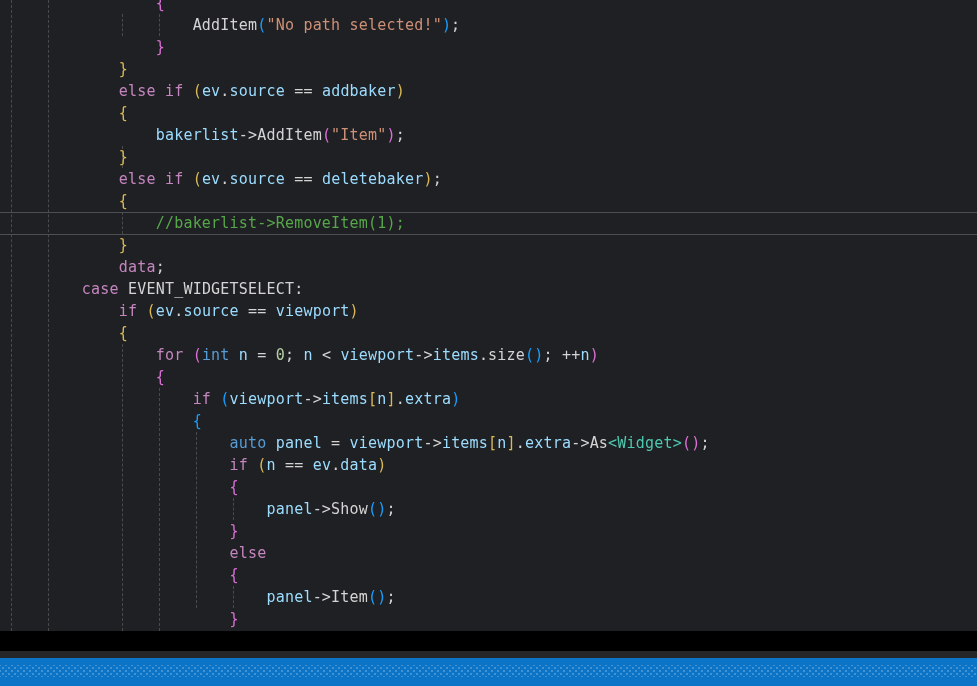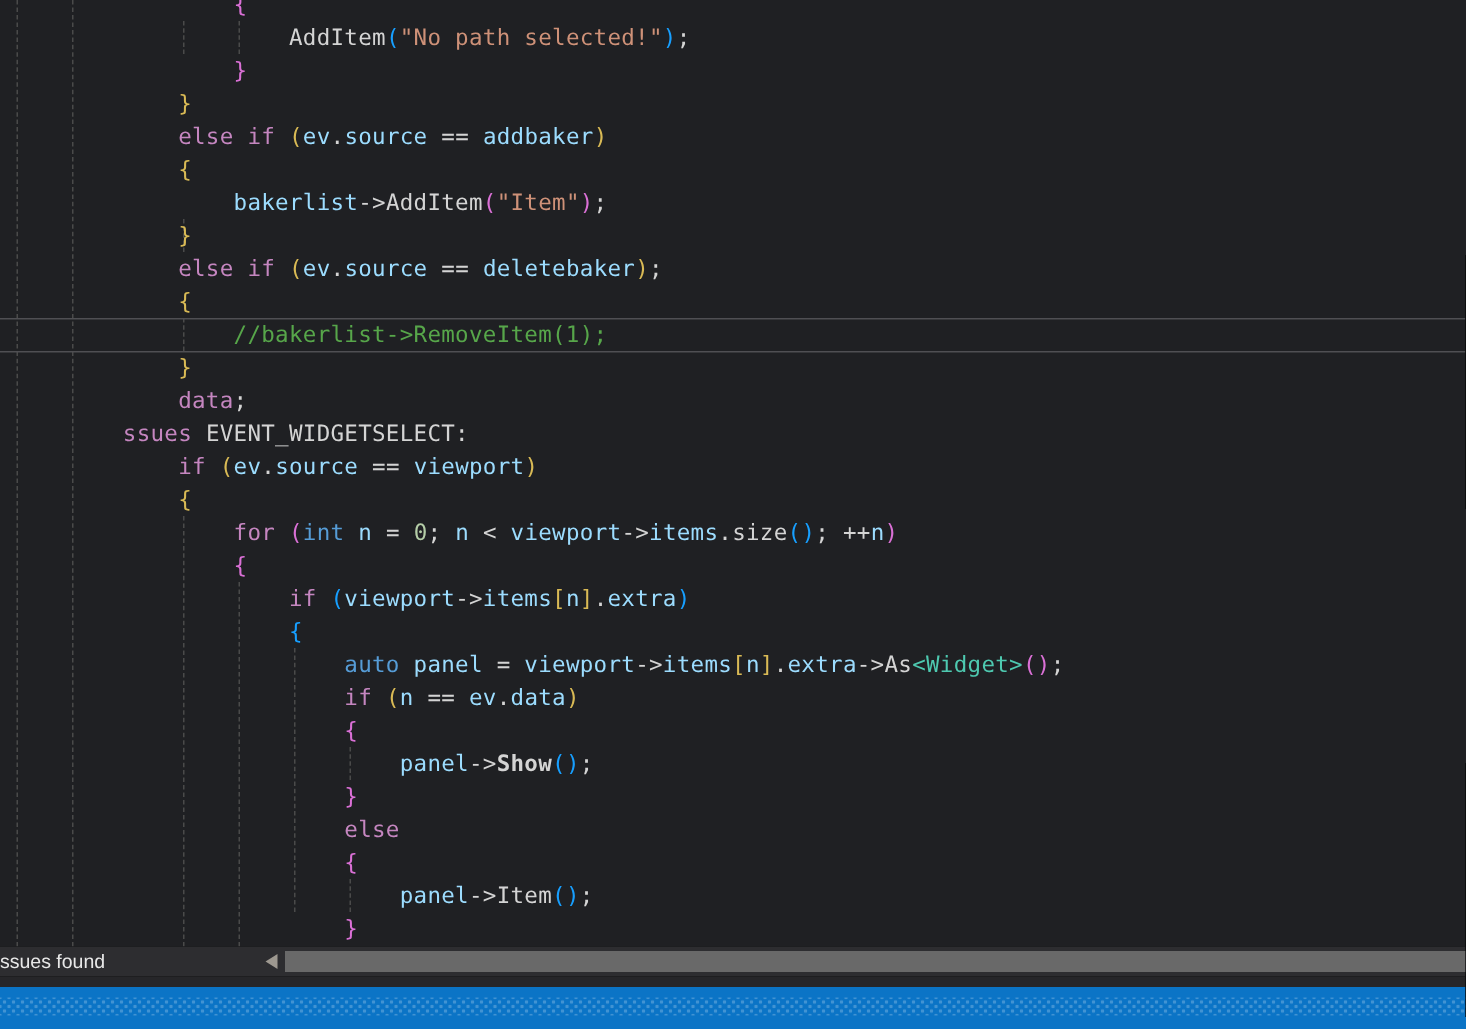--- a/index.html
+++ b/index.html
@@ -43,55 +43,50 @@
         <div class="line"><span>            </span><span style="color: rgb(217, 186, 85);">}</span></div>
         <div class="line"><span>            </span><span style="color: rgb(197, 134, 192);">else</span><span style="color: rgb(212, 212, 212);"> </span><span style="color: rgb(197, 134, 192);">if</span><span style="color: rgb(212, 212, 212);"> </span><span style="color: rgb(217, 186, 85);">(</span><span style="color: rgb(156, 220, 254);">ev</span><span style="color: rgb(212, 212, 212);">.</span><span style="color: rgb(156, 220, 254);">source</span><span style="color: rgb(212, 212, 212);"> == </span><span style="color: rgb(156, 220, 254);">addbaker</span><span style="color: rgb(217, 186, 85);">)</span></div>
         <div class="line"><span>            </span><span style="color: rgb(217, 186, 85);">{</span></div>
         <div class="line"><span>                </span><span style="color: rgb(156, 220, 254);">bakerlist</span><span style="color: rgb(212, 212, 212);">-&gt;</span><span style="color: rgb(212, 212, 212);">AddItem</span><span style="color: rgb(218, 112, 214);">(</span><span style="color: rgb(206, 145, 120);">"Item"</span><span style="color: rgb(218, 112, 214);">)</span><span style="color: rgb(212, 212, 212);">;</span></div>
         <div class="line"><span>            </span><span style="color: rgb(217, 186, 85);">}</span></div>
         <div class="line"><span>            </span><span style="color: rgb(197, 134, 192);">else</span><span style="color: rgb(212, 212, 212);"> </span><span style="color: rgb(197, 134, 192);">if</span><span style="color: rgb(212, 212, 212);"> </span><span style="color: rgb(217, 186, 85);">(</span><span style="color: rgb(156, 220, 254);">ev</span><span style="color: rgb(212, 212, 212);">.</span><span style="color: rgb(156, 220, 254);">source</span><span style="color: rgb(212, 212, 212);"> == </span><span style="color: rgb(156, 220, 254);">deletebaker</span><span style="color: rgb(217, 186, 85);">)</span><span style="color: rgb(212, 212, 212);">;</span></div>
         <div class="line"><span>            </span><span style="color: rgb(217, 186, 85);">{</span></div>
         <div class="line"><span>                </span><span style="color: rgb(87, 166, 74);">//bakerlist-&gt;RemoveItem(1);</span></div>
         <div class="line"><span>            </span><span style="color: rgb(217, 186, 85);">}</span></div>
         <div class="line"><span>            </span><span style="color: rgb(197, 134, 192);">data</span><span style="color: rgb(212, 212, 212);">;</span></div>
-        <div class="line"><span>        </span><span style="color: rgb(197, 134, 192);">ssues</span><span style="color: rgb(212, 212, 212);"> </span><span style="color: rgb(212, 212, 212);">EVENT_WIDGETSELECT</span><span style="color: rgb(212, 212, 212);">:</span></div>
+        <div class="line"><span>        </span><span style="color: rgb(197, 134, 192);">case</span><span style="color: rgb(212, 212, 212);"> </span><span style="color: rgb(212, 212, 212);">EVENT_WIDGETSELECT</span><span style="color: rgb(212, 212, 212);">:</span></div>
         <div class="line"><span>            </span><span style="color: rgb(197, 134, 192);">if</span><span style="color: rgb(212, 212, 212);"> </span><span style="color: rgb(217, 186, 85);">(</span><span style="color: rgb(156, 220, 254);">ev</span><span style="color: rgb(212, 212, 212);">.</span><span style="color: rgb(156, 220, 254);">source</span><span style="color: rgb(212, 212, 212);"> == </span><span style="color: rgb(156, 220, 254);">viewport</span><span style="color: rgb(217, 186, 85);">)</span></div>
         <div class="line"><span>            </span><span style="color: rgb(217, 186, 85);">{</span></div>
         <div class="line"><span>                </span><span style="color: rgb(197, 134, 192);">for</span><span style="color: rgb(212, 212, 212);"> </span><span style="color: rgb(218, 112, 214);">(</span><span style="color: rgb(86, 156, 214);">int</span><span style="color: rgb(212, 212, 212);"> </span><span style="color: rgb(156, 220, 254);">n</span><span style="color: rgb(212, 212, 212);"> = </span><span style="color: rgb(181, 206, 168);">0</span><span style="color: rgb(212, 212, 212);">; </span><span style="color: rgb(156, 220, 254);">n</span><span style="color: rgb(212, 212, 212);"> &lt; </span><span style="color: rgb(156, 220, 254);">viewport</span><span style="color: rgb(212, 212, 212);">-&gt;</span><span style="color: rgb(156, 220, 254);">items</span><span style="color: rgb(212, 212, 212);">.</span><span style="color: rgb(212, 212, 212);">size</span><span style="color: rgb(23, 159, 255);">(</span><span style="color: rgb(23, 159, 255);">)</span><span style="color: rgb(212, 212, 212);">; </span><span style="color: rgb(212, 212, 212);">++</span><span style="color: rgb(156, 220, 254);">n</span><span style="color: rgb(218, 112, 214);">)</span></div>
         <div class="line"><span>                </span><span style="color: rgb(218, 112, 214);">{</span></div>
         <div class="line"><span>                    </span><span style="color: rgb(197, 134, 192);">if</span><span style="color: rgb(212, 212, 212);"> </span><span style="color: rgb(23, 159, 255);">(</span><span style="color: rgb(156, 220, 254);">viewport</span><span style="color: rgb(212, 212, 212);">-&gt;</span><span style="color: rgb(156, 220, 254);">items</span><span style="color: rgb(217, 186, 85);">[</span><span style="color: rgb(156, 220, 254);">n</span><span style="color: rgb(217, 186, 85);">]</span><span style="color: rgb(212, 212, 212);">.</span><span style="color: rgb(156, 220, 254);">extra</span><span style="color: rgb(23, 159, 255);">)</span></div>
         <div class="line"><span>                    </span><span style="color: rgb(23, 159, 255);">{</span></div>
         <div class="line"><span>                        </span><span style="color: rgb(86, 156, 214);">auto</span><span style="color: rgb(212, 212, 212);"> </span><span style="color: rgb(156, 220, 254);">panel</span><span style="color: rgb(212, 212, 212);"> = </span><span style="color: rgb(156, 220, 254);">viewport</span><span style="color: rgb(212, 212, 212);">-&gt;</span><span style="color: rgb(156, 220, 254);">items</span><span style="color: rgb(217, 186, 85);">[</span><span style="color: rgb(156, 220, 254);">n</span><span style="color: rgb(217, 186, 85);">]</span><span style="color: rgb(212, 212, 212);">.</span><span style="color: rgb(156, 220, 254);">extra</span><span style="color: rgb(212, 212, 212);">-&gt;</span><span style="color: rgb(212, 212, 212);">As</span><span style="color: rgb(78, 201, 176);">&lt;</span><span style="color: rgb(78, 201, 176);">Widget</span><span style="color: rgb(78, 201, 176);">&gt;</span><span style="color: rgb(218, 112, 214);">(</span><span style="color: rgb(218, 112, 214);">)</span><span style="color: rgb(212, 212, 212);">;</span></div>
         <div class="line"><span>                        </span><span style="color: rgb(197, 134, 192);">if</span><span style="color: rgb(212, 212, 212);"> </span><span style="color: rgb(217, 186, 85);">(</span><span style="color: rgb(156, 220, 254);">n</span><span style="color: rgb(212, 212, 212);"> == </span><span style="color: rgb(156, 220, 254);">ev</span><span style="color: rgb(212, 212, 212);">.</span><span style="color: rgb(156, 220, 254);">data</span><span style="color: rgb(217, 186, 85);">)</span></div>
         <div class="line"><span>                        </span><span style="color: rgb(218, 112, 214);">{</span></div>
-        <div class="line"><span>                            </span><span style="color: rgb(156, 220, 254);">panel</span><span style="color: rgb(212, 212, 212);">-&gt;</span><span style="color: rgb(212, 212, 212); font-weight: bold;">Show</span><span style="color: rgb(23, 159, 255);">(</span><span style="color: rgb(23, 159, 255);">)</span><span style="color: rgb(212, 212, 212);">;</span></div>
+        <div class="line"><span>                            </span><span style="color: rgb(156, 220, 254);">panel</span><span style="color: rgb(212, 212, 212);">-&gt;</span><span style="color: rgb(212, 212, 212);">Show</span><span style="color: rgb(23, 159, 255);">(</span><span style="color: rgb(23, 159, 255);">)</span><span style="color: rgb(212, 212, 212);">;</span></div>
         <div class="line"><span>                        </span><span style="color: rgb(218, 112, 214);">}</span></div>
         <div class="line"><span>                        </span><span style="color: rgb(197, 134, 192);">else</span></div>
         <div class="line"><span>                        </span><span style="color: rgb(218, 112, 214);">{</span></div>
         <div class="line"><span>                            </span><span style="color: rgb(156, 220, 254);">panel</span><span style="color: rgb(212, 212, 212);">-&gt;</span><span style="color: rgb(212, 212, 212);">Item</span><span style="color: rgb(23, 159, 255);">(</span><span style="color: rgb(23, 159, 255);">)</span><span style="color: rgb(212, 212, 212);">;</span></div>
         <div class="line"><span>                        </span><span style="color: rgb(218, 112, 214);">}</span></div>
       </div>
   <div class="guide" style="left: 11px; top: 0px; height: 631px;"></div>
       <div class="guide" style="left: 48px; top: 0px; height: 631px;"></div>
       <div class="guide" style="left: 122px; top: 14px; height: 22px;"></div>
       <div class="guide" style="left: 122px; top: 146px; height: 22px;"></div>
       <div class="guide" style="left: 122px; top: 212px; height: 22px;"></div>
       <div class="guide" style="left: 122px; top: 344px; height: 287px;"></div>
       <div class="guide" style="left: 159px; top: 14px; height: 22px;"></div>
       <div class="guide" style="left: 159px; top: 388px; height: 243px;"></div>
       <div class="guide" style="left: 196px; top: 432px; height: 176px;"></div>
       <div class="guide" style="left: 233px; top: 498px; height: 22px;"></div>
       <div class="guide" style="left: 233px; top: 586px; height: 22px;"></div>
     </div>
 
-  <div id="scroll-row">
-    <span id="issues">ssues found</span>
-    <div id="sb-left"></div>
-    <div id="sb-thumb"></div>
-  </div>
 
   <div id="gap-strip"></div>
 
   <div id="status-bar" style="background: rgb(11, 116, 198);">
     <div id="status-dots"></div>
   </div>
 
 </div>
 
 </body></html>

